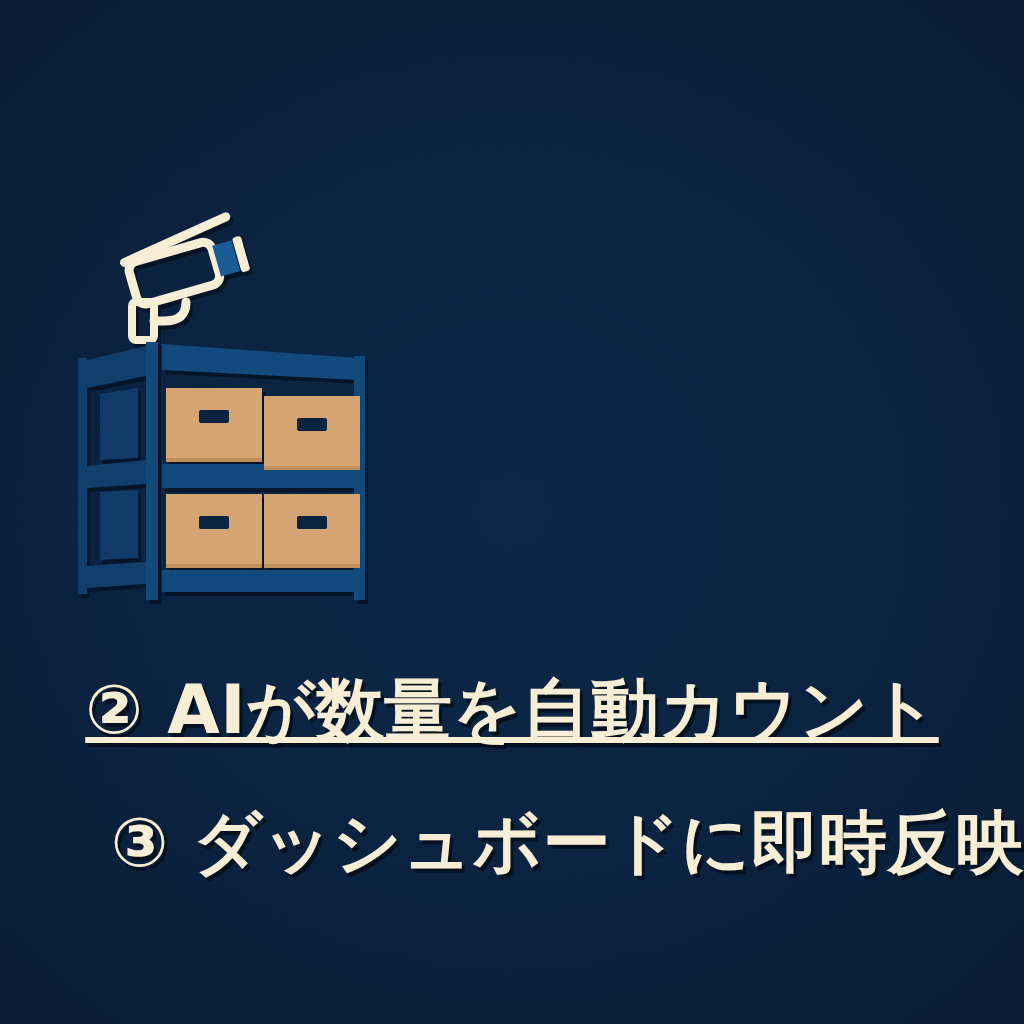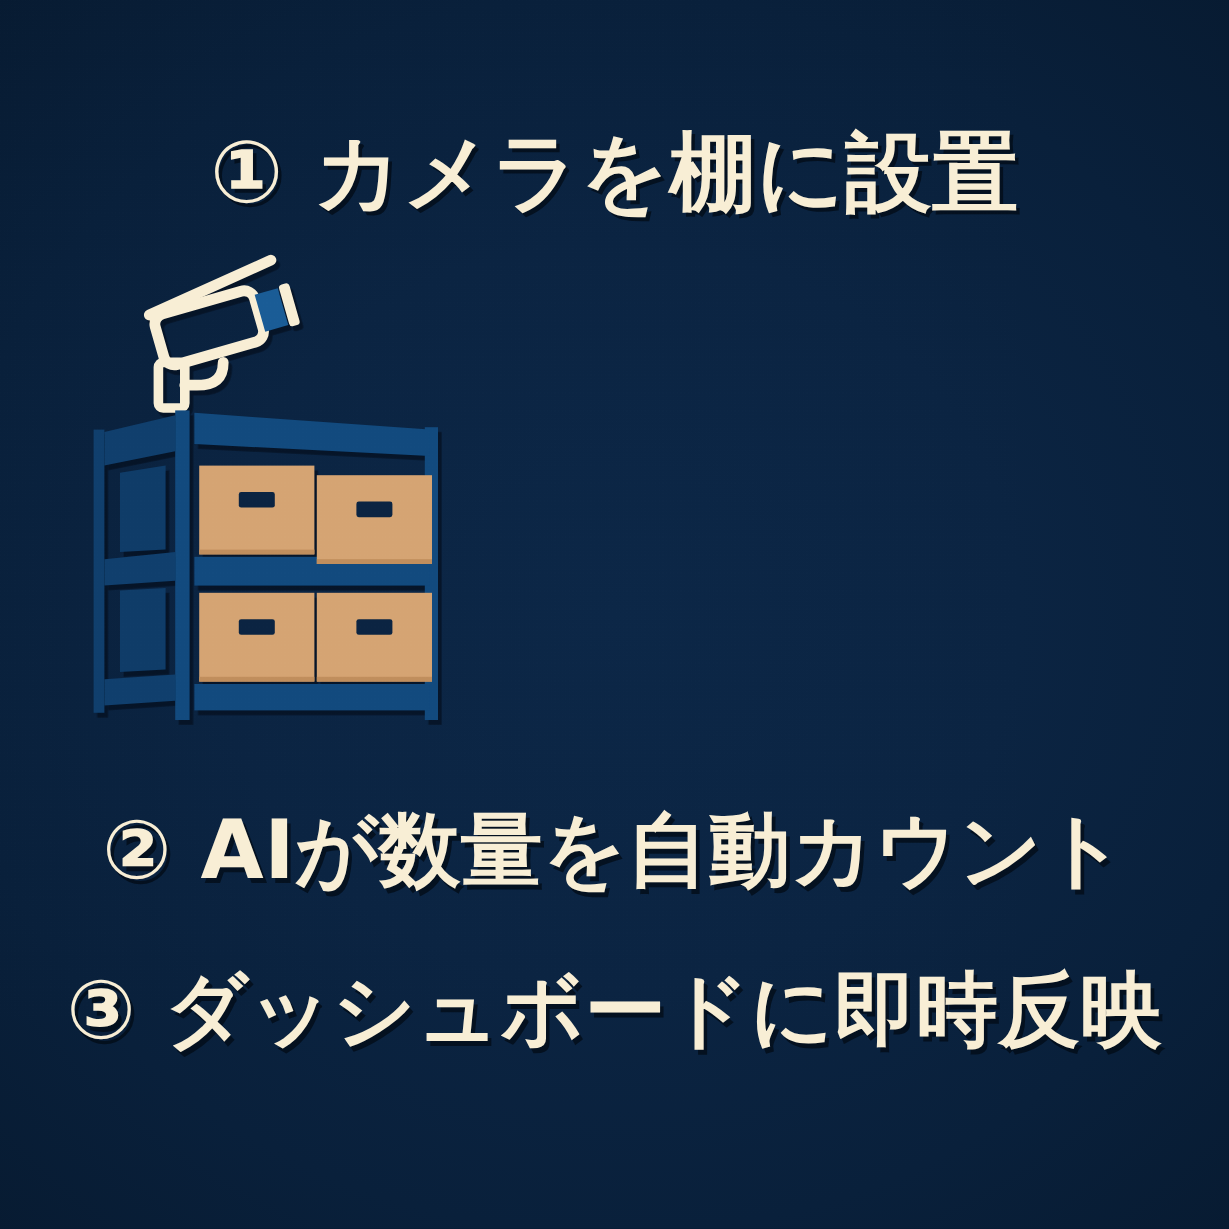--- a/index.html
+++ b/index.html
@@ -42,22 +42,22 @@
     width: 1024px;
     text-align: center;
     color: #f8eed5;
     font-weight: 700;
     letter-spacing: .005em;
     white-space: nowrap;
     text-shadow: 3px 4px 0 rgba(3,12,24,.80);
   }
 
   #line1 { top: 101px;  font-size: 72px; line-height: 84px; }
-  #line2 { top: 670px;  font-size: 68px; line-height: 80px; }
-  #line3 { top: 803px;  font-size: 68px; line-height: 80px; }
+  #line2 { top: 670px;  font-size: 68px; line-height: 80px; text-decoration: underline; }
+  #line3 { top: 803px;  font-size: 68px; line-height: 80px; text-align: right; }
 
   
   #camera-icon   { position: absolute; left: 124px; top: 222px; width: 168px; height: 118px; }
   #shelf-icon    { position: absolute; left: 70px;  top: 332px; width: 312px; height: 272px; }
   #dashboard-icon{ position: absolute; left: 594px; top: 299px; width: 364px; height: 292px; }
 
   #camera-icon svg, #shelf-icon svg, #dashboard-icon svg {
     display: block;
     width: 100%;
     height: 100%;
@@ -66,21 +66,20 @@
 
   .drop {
     filter: drop-shadow(3px 4px 0 rgba(3,12,24,.62));
   }
 </style>
 </head>
 <body>
 
 <div id="stage">
 
-  <div class="line" id="line1">① カメラを棚に設置</div>
 
   <div id="camera-icon">
     <svg viewBox="0 0 168 118" class="drop" aria-hidden="true">
 
       <g transform="rotate(-16 62 52)">
         <rect x="8" y="26" width="86" height="44" rx="9" ry="9" fill="none" stroke="#f8eed5" stroke-width="9"></rect>
 
         <path d="M6 24 L116 8" fill="none" stroke="#f8eed5" stroke-width="9" stroke-linecap="round"></path>
 
         <rect x="95" y="32" width="20" height="32" fill="#1a5c96"></rect>

